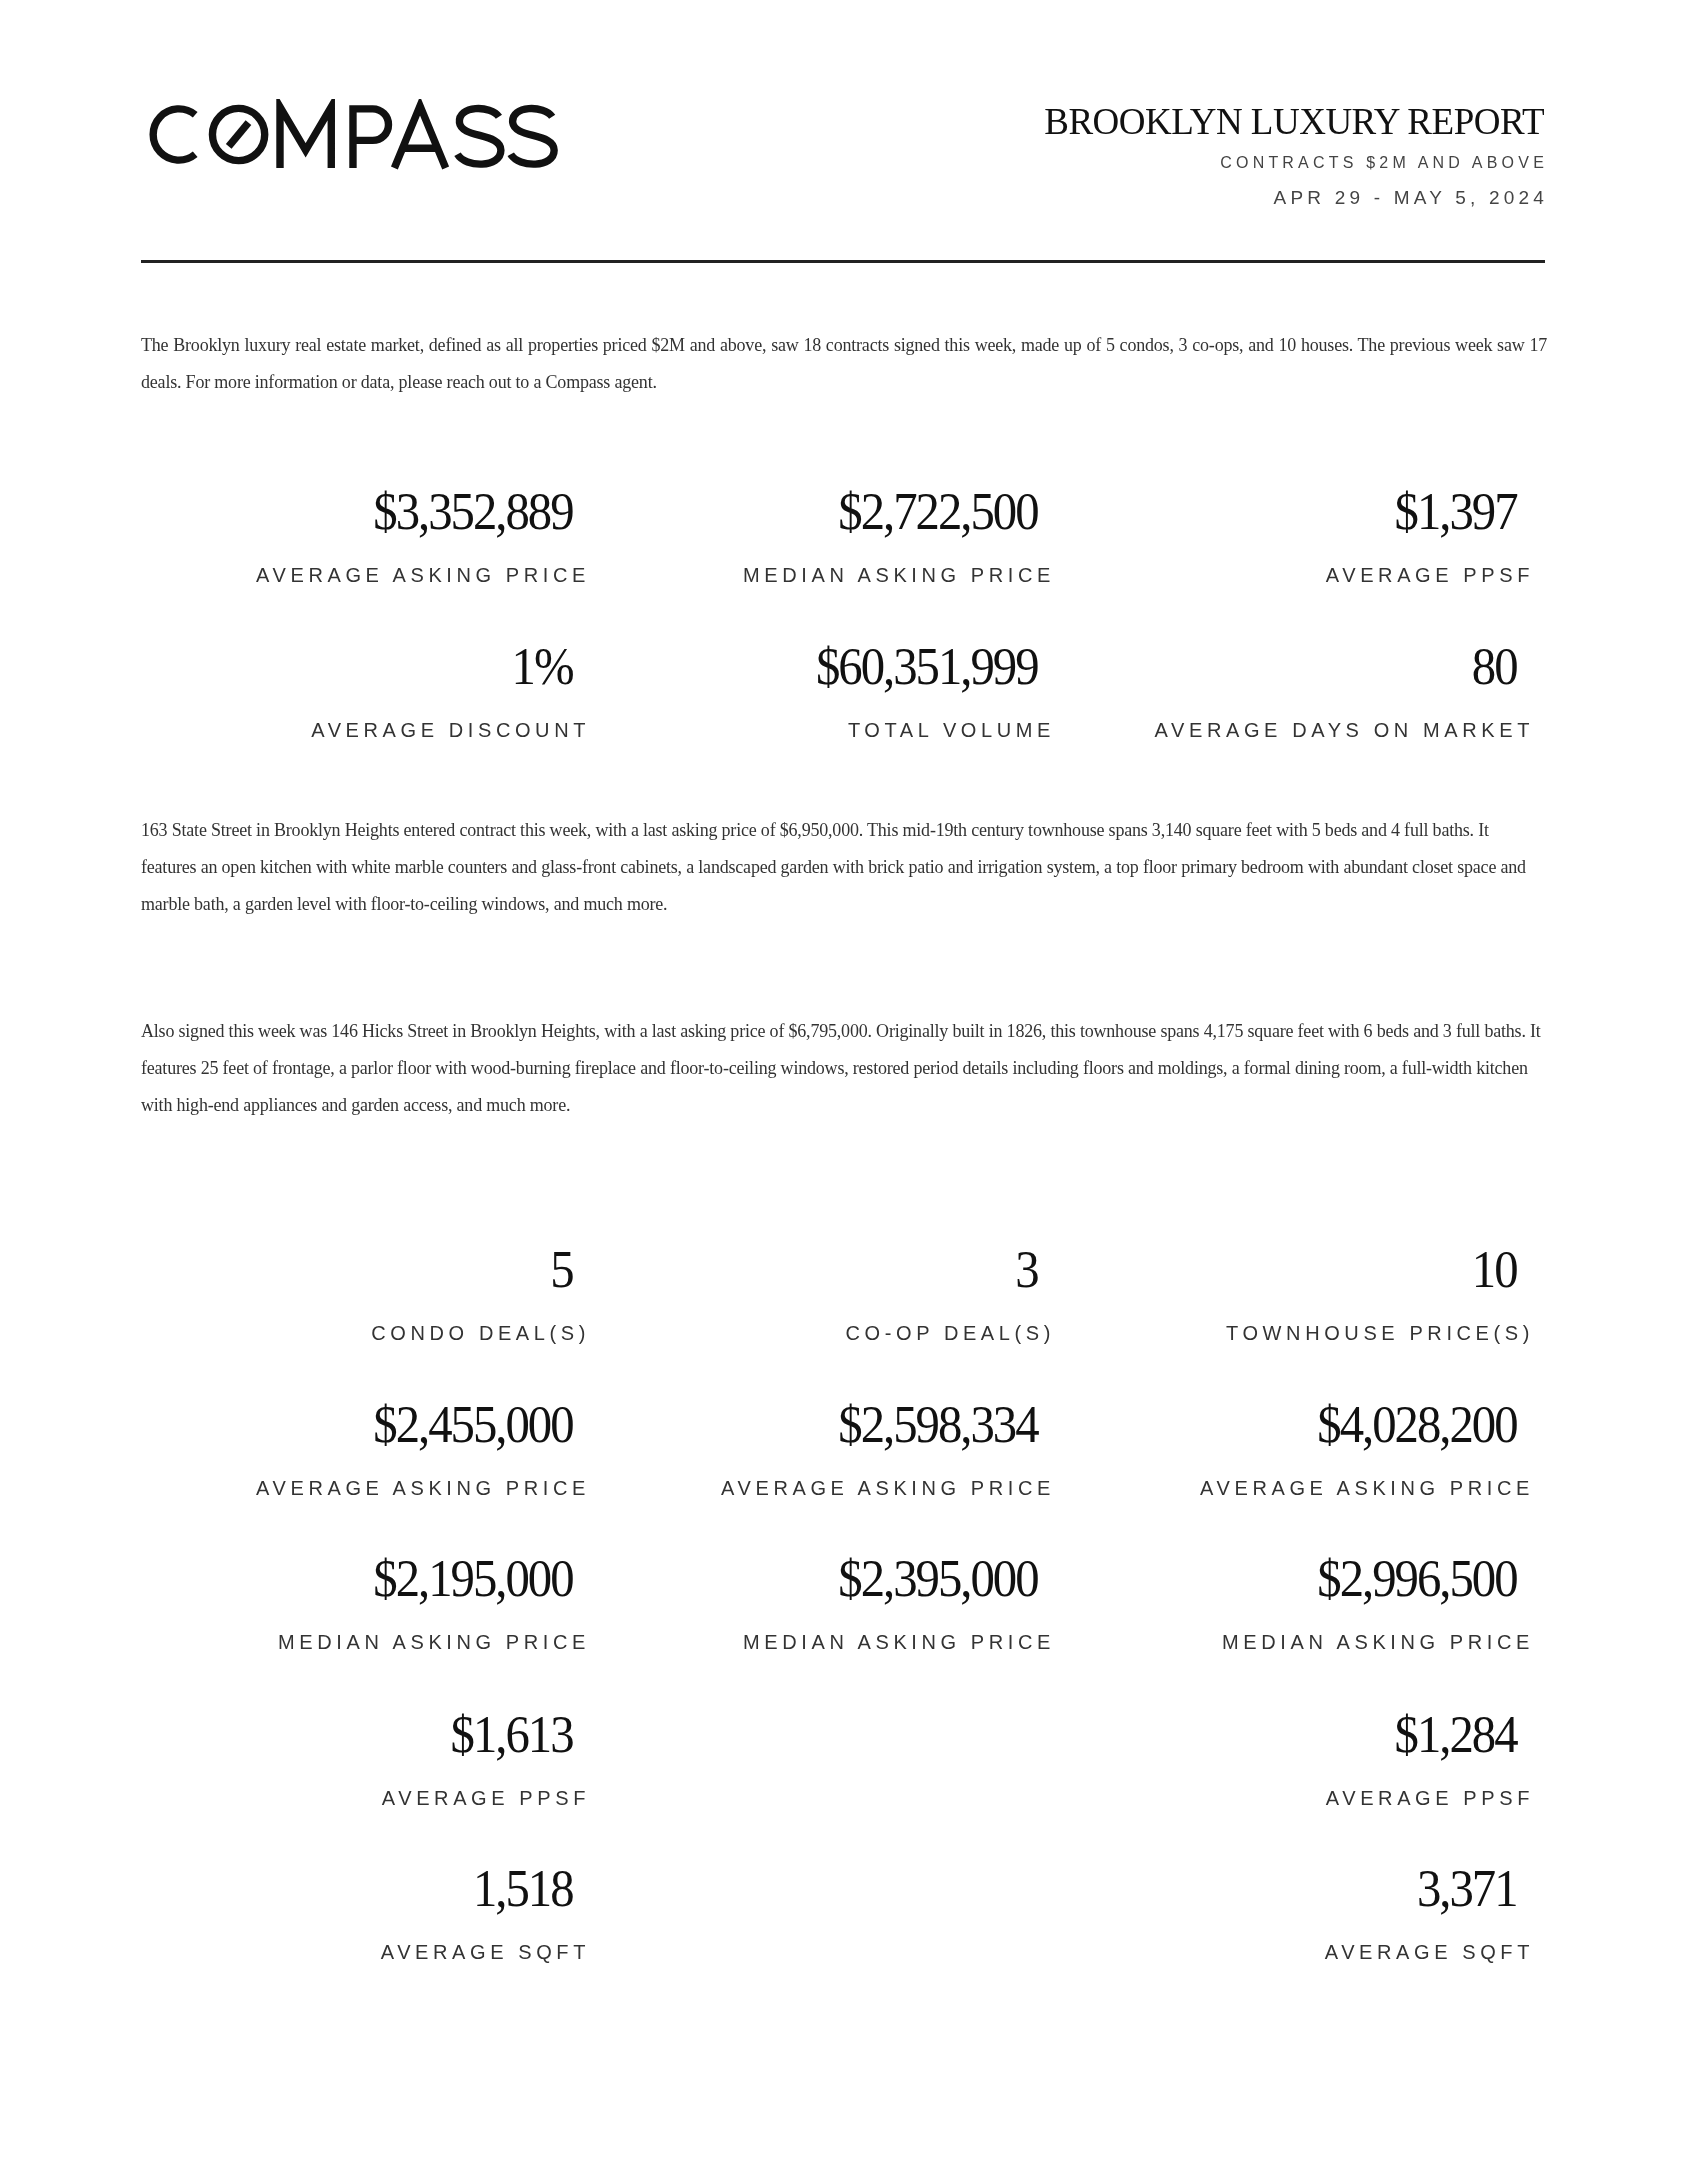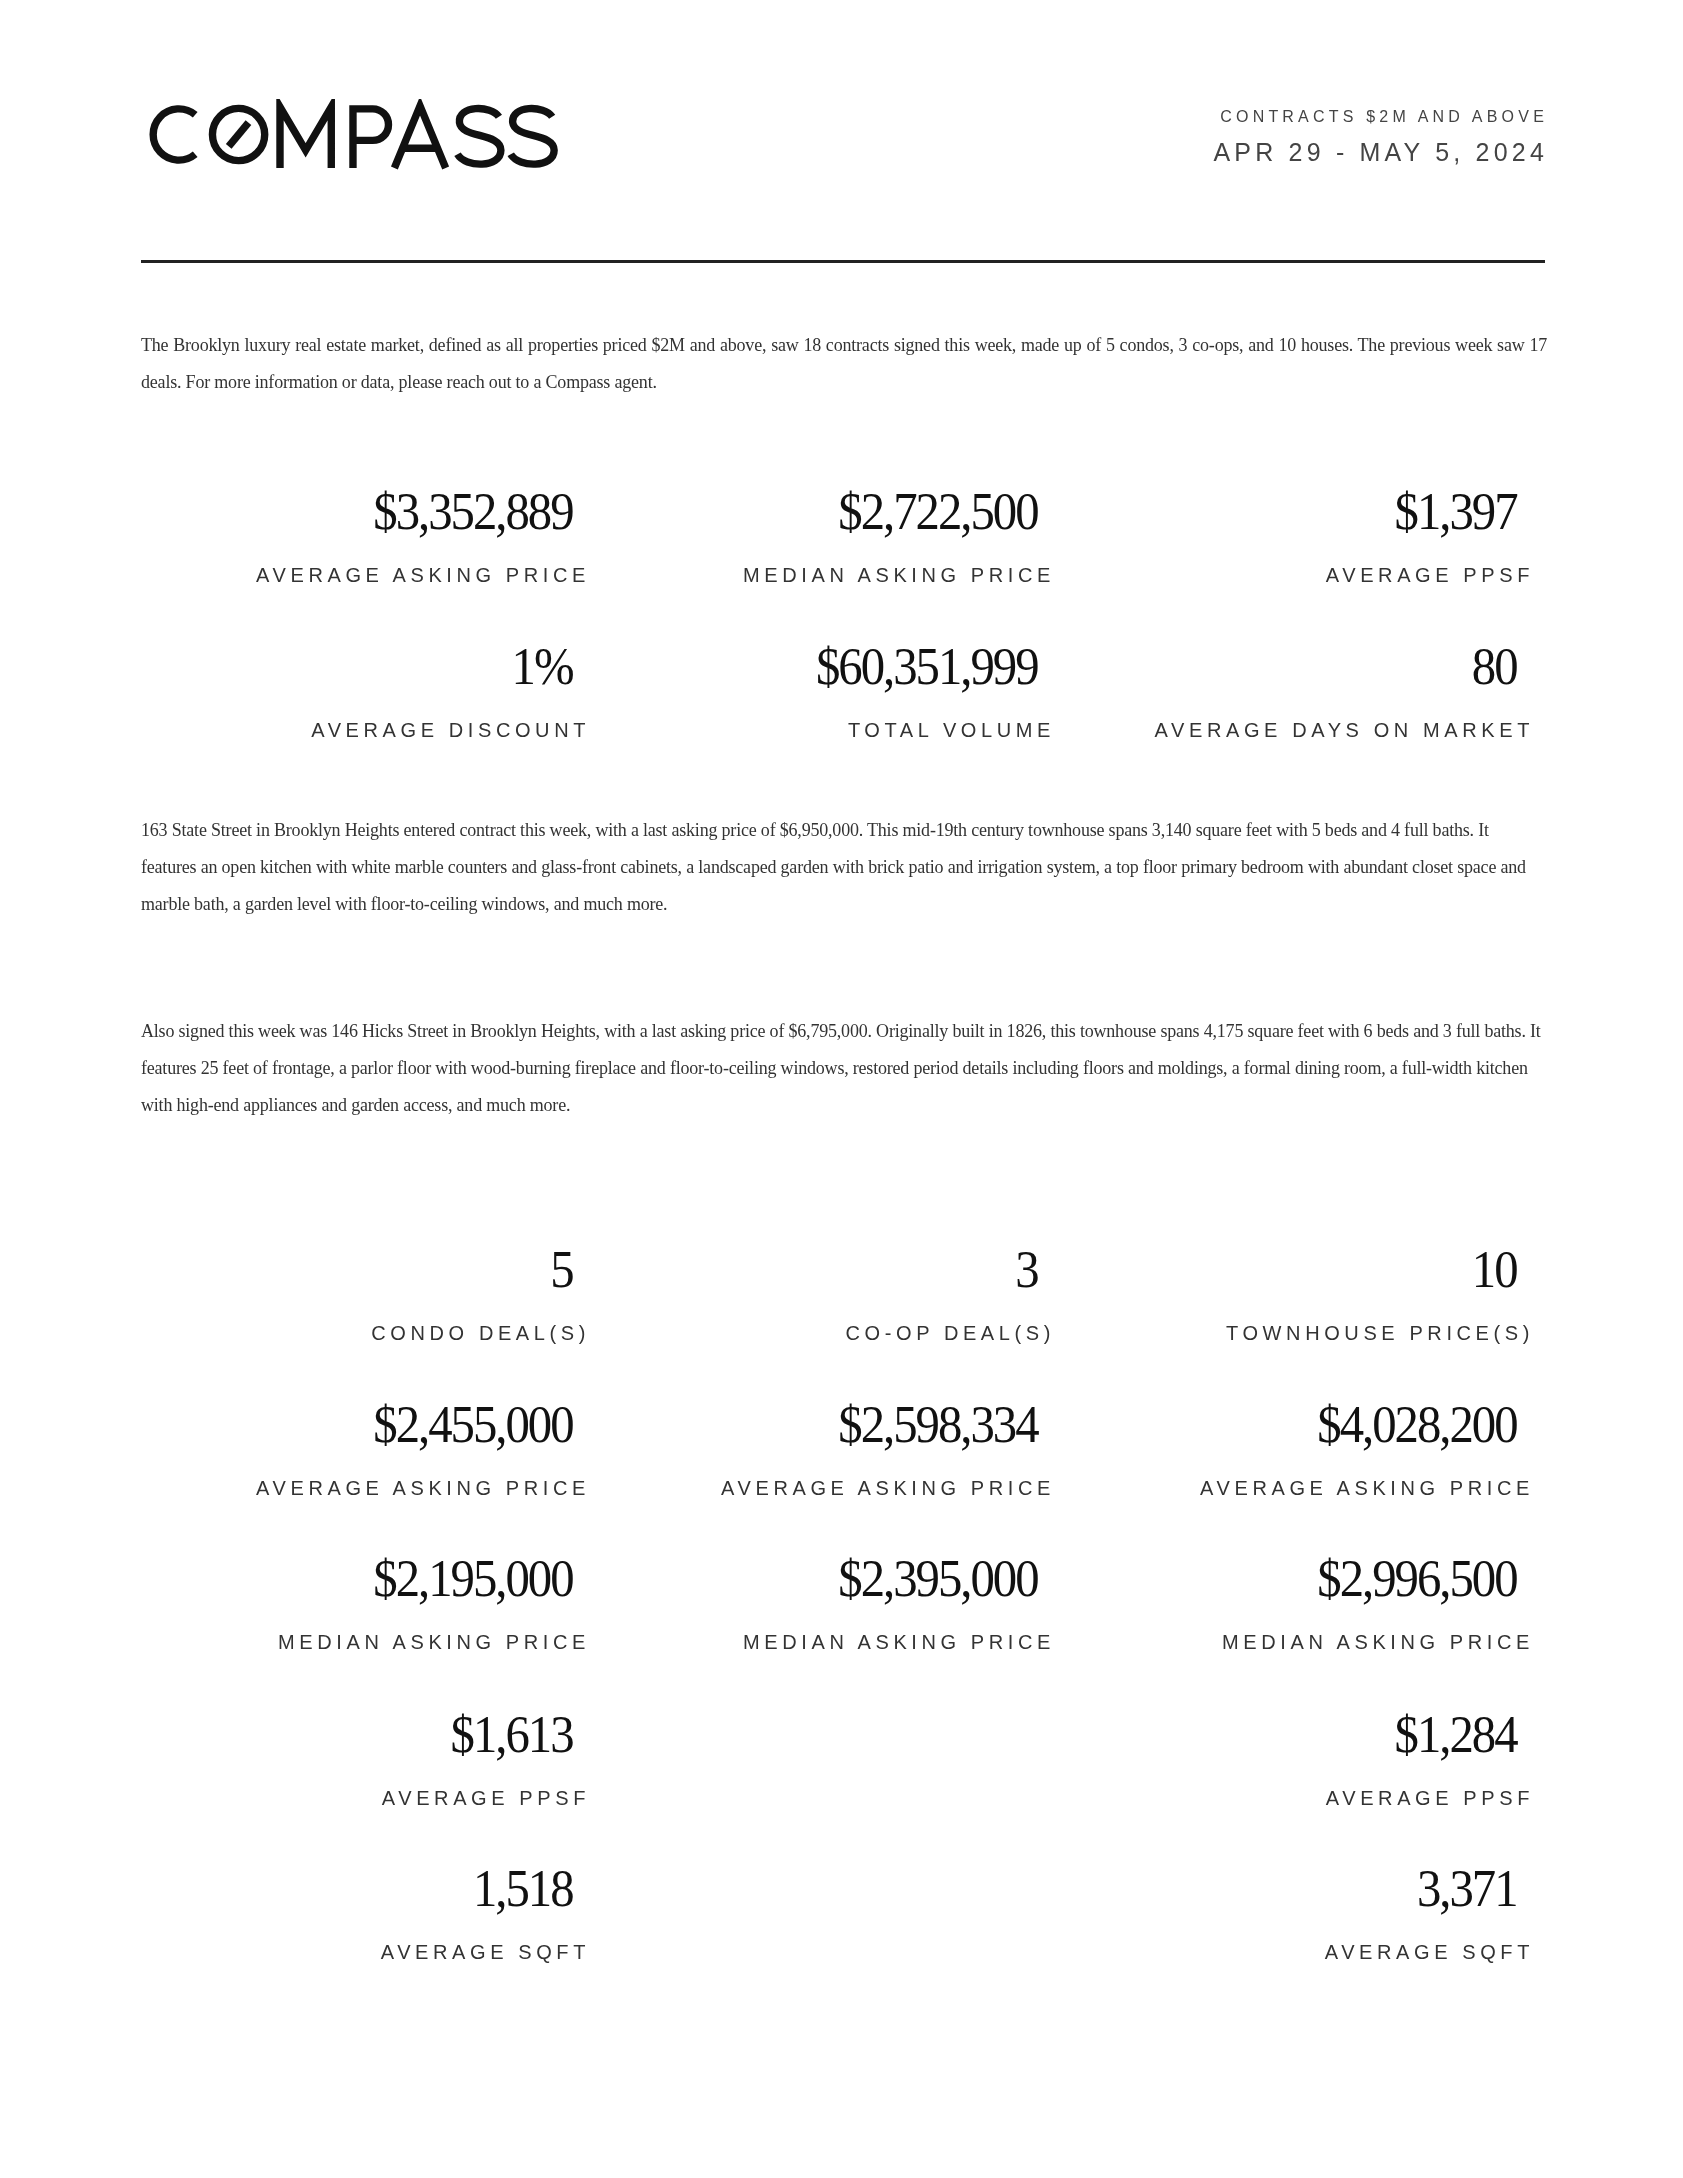--- a/index.html
+++ b/index.html
@@ -5,21 +5,21 @@
     html, body { margin: 0; padding: 0; background: #ffffff; }
     body { width: 1683px; height: 2178px; position: relative; overflow: hidden; color: #222; }
     .page { position: absolute; left: 0; top: 0; width: 1683px; height: 2178px; }
 
     .logo { position: absolute; left: 143px; top: 99px; width: 416px; height: 71px; }
     .logo svg { width: 100%; height: 100%; }
 
     .report-head { position: absolute; right: 139px; top: 99px; text-align: right; }
     .report-title { font-family: "Liberation Serif", "DejaVu Serif", serif; font-size: 37px; color: #111; letter-spacing: -0.5px; line-height: 46px; }
     .report-sub { font-family: "Liberation Sans", "DejaVu Sans", sans-serif; font-size: 16px; color: #444; letter-spacing: 4.2px; line-height: 36px; margin-right: -4px; }
-    .report-date { font-family: "Liberation Sans", "DejaVu Sans", sans-serif; font-size: 25px; color: #444; letter-spacing: 4.2px; line-height: 34px; margin-right: -4px; }
+    .report-date { font-family: "Liberation Sans", "DejaVu Sans", sans-serif; font-size: 19px; color: #444; letter-spacing: 4.2px; line-height: 34px; margin-right: -4px; }
 
     .rule { position: absolute; left: 141px; top: 260px; width: 1404px; height: 3px; background: #222; }
 
     .para { position: absolute; left: 141px; width: 1406px; font-family: Liberation Serif, serif; font-size: 18px; line-height: 37px; color: #333; letter-spacing: -0.2px; }
     .para.justify { text-align: justify; text-align-last: left; }
     #intro { top: 327px; }
     #story1 { top: 812px; }
     #story2 { top: 1013px; }
 
     .stat { position: absolute; width: 436px; text-align: right; }
@@ -53,20 +53,21 @@
         <path d="M254 70 L280 7 L306 70 M264 50 H296"></path>
 
         <path d="M360 18 C352 6 318 6 320 24 C322 40 362 34 362 52 C362 70 326 70 318 56"></path>
 
         <path d="M414 18 C406 6 372 6 374 24 C376 40 416 34 416 52 C416 70 380 70 372 56"></path>
       </g>
     </svg>
   </div>
 
   <div class="report-head">
+    <div class="report-title">BROOKLYN LUXURY REPORT</div>
     <div class="report-sub">CONTRACTS $2M AND ABOVE</div>
     <div class="report-date">APR 29 - MAY 5, 2024</div>
   </div>
 
   <div class="rule"></div>
 
   <p class="para justify" id="intro" style="margin:0;">The Brooklyn luxury real estate market, defined as all properties priced $2M and above, saw 18 contracts signed this week, made up of 5 condos, 3 co-ops, and 10 houses. The previous week saw 17 deals. For more information or data, please reach out to a Compass agent.</p>
 
   <div class="stat c1 r1">
     <div class="val">$3,352,889</div>

